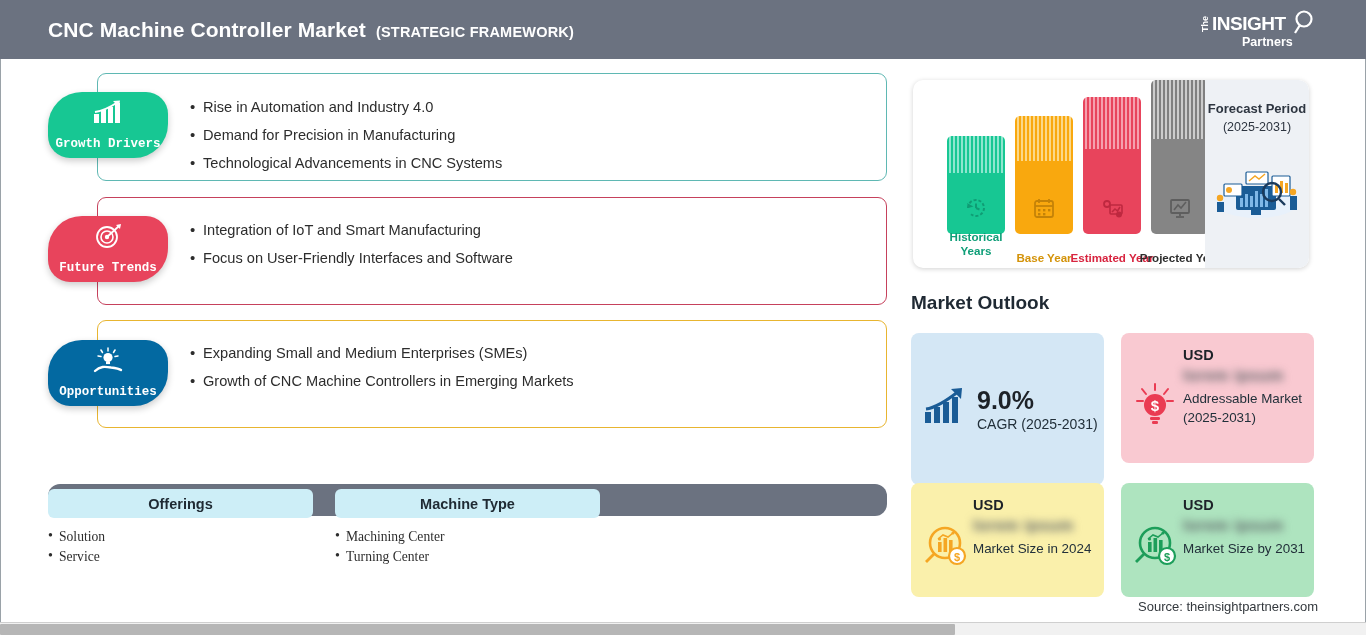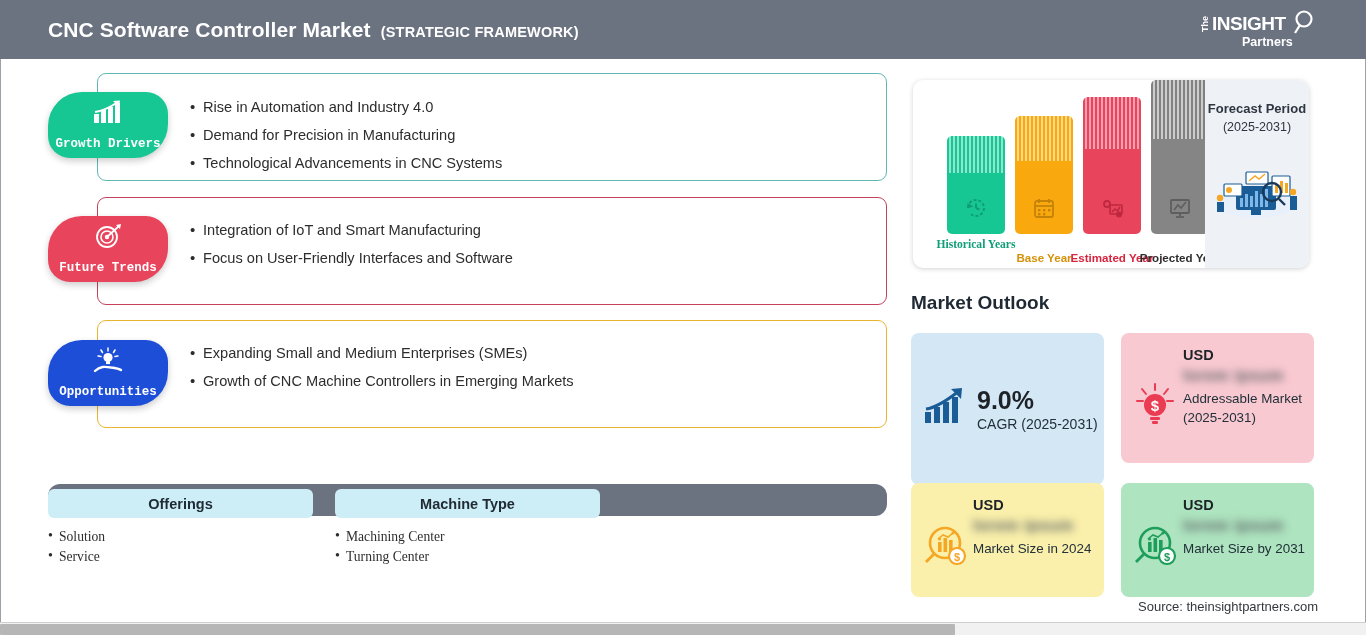--- a/index.html
+++ b/index.html
@@ -39,21 +39,21 @@
     position: absolute; width: 120px; height: 66px; border-radius: 33px 33px 33px 33px;
     display: flex; flex-direction: column; align-items: center; justify-content: flex-end;
     box-shadow: 0 3px 7px rgba(0,0,0,.20);
     color: #fff;
     font-family: Liberation Mono, monospace;
   }
   .badge .blabel { font-size: 12.5px; font-weight: bold; padding-bottom: 7px; white-space: nowrap; }
   .badge .bicon { position:absolute; top: 7px; left: 50%; transform: translateX(-50%); }
   .badge-1 { left: 48px; top: 92px;  background: #17c793; border-radius: 34px 22px 34px 22px; }
   .badge-2 { left: 48px; top: 216px; background: #e8445c; border-radius: 34px 22px 34px 22px; }
-  .badge-3 { left: 48px; top: 340px; background: #1d4ed8; border-radius: 34px 22px 34px 22px; }
+  .badge-3 { left: 48px; top: 340px; background: #0369a1; border-radius: 34px 22px 34px 22px; }
 
   .bullets { position: absolute; }
   .bl-1 { left: 190px; top: 93px;  width: 680px; }
   .bl-2 { left: 190px; top: 216px; width: 680px; }
   .bl-3 { left: 190px; top: 339px; width: 680px; }
   .bullets li {
     list-style: none; font-size: 14.6px; color: #2d2d2d; line-height: 28px;
     position: relative; padding-left: 13px;
   }
   .bullets li::before {
@@ -147,21 +147,21 @@
   }
   .scrollthumb { position:absolute; left:0; top:1px; width:955px; height:11px; background:#b6b6b6; border-radius:1px; }
 </style>
 </head>
 <body>
 
 <div id="page">
 
   <div class="header">
     <div class="header-title-wrap">
-      <span class="header-title">CNC Software Controller Market</span>
+      <span class="header-title">CNC Machine Controller Market</span>
       <span class="header-sub">(STRATEGIC FRAMEWORK)</span>
     </div>
     <div class="logo">
       <svg width="124" height="44" viewBox="0 0 124 44">
         <text x="6" y="16" font-family="Liberation Sans, sans-serif" font-size="9" fill="#fff" transform="rotate(-90 14 16)" font-weight="bold">The</text>
         <text x="18" y="22" font-family="Liberation Sans, sans-serif" font-size="19" fill="#fff" font-weight="bold" letter-spacing="-0.5">INSIGHT</text>
         <circle cx="110" cy="11" r="7.5" fill="none" stroke="#fff" stroke-width="2.2"></circle>
         <line x1="106" y1="17" x2="101" y2="25" stroke="#fff" stroke-width="2.2"></line>
         <text x="48" y="38" font-family="Liberation Sans, sans-serif" font-size="12.5" fill="#fff" font-weight="bold">Partners</text>
       </svg>
@@ -260,21 +260,21 @@
             <svg width="24" height="24" viewBox="0 0 24 24">
               <path d="M4 12 a8 8 0 1 1 3 6.2" fill="none" stroke="#0a7a5c" stroke-width="2" stroke-dasharray="3 2"></path>
               <path d="M3 7 L4.5 12 L9.5 10.5 Z" fill="#0a7a5c"></path>
               <line x1="12" y1="12" x2="12" y2="7.5" stroke="#0a7a5c" stroke-width="2"></line>
               <line x1="12" y1="12" x2="15.5" y2="13.5" stroke="#0a7a5c" stroke-width="2"></line>
             </svg>
           </span>
         </div>
 
       </div>
-      <span class="tl-cap" style="left:20px; bottom:17px; color:#0f9e78;font-family:Liberation Serif, serif;">Historical Years</span>
+      <span class="tl-cap" style="left:20px; bottom:11px; color:#0f9e78;">Historical Years</span>
 
       <div class="tl-bar" style="left:102px; height:118px;">
         <div class="tl-stripe" style="background:repeating-linear-gradient(90deg,#f9a80e 0 2px,#fbd88a 2px 4px);"></div>
         <div class="tl-solid" style="background:#f9a80e;">
           <span class="tl-ic">
             <svg width="24" height="24" viewBox="0 0 24 24">
               <rect x="3" y="5" width="18" height="16" rx="2" fill="none" stroke="#9a6403" stroke-width="1.8"></rect>
               <line x1="3" y1="10" x2="21" y2="10" stroke="#9a6403" stroke-width="1.8"></line>
               <line x1="7" y1="3" x2="7" y2="7" stroke="#9a6403" stroke-width="1.8"></line>
               <line x1="17" y1="3" x2="17" y2="7" stroke="#9a6403" stroke-width="1.8"></line>

